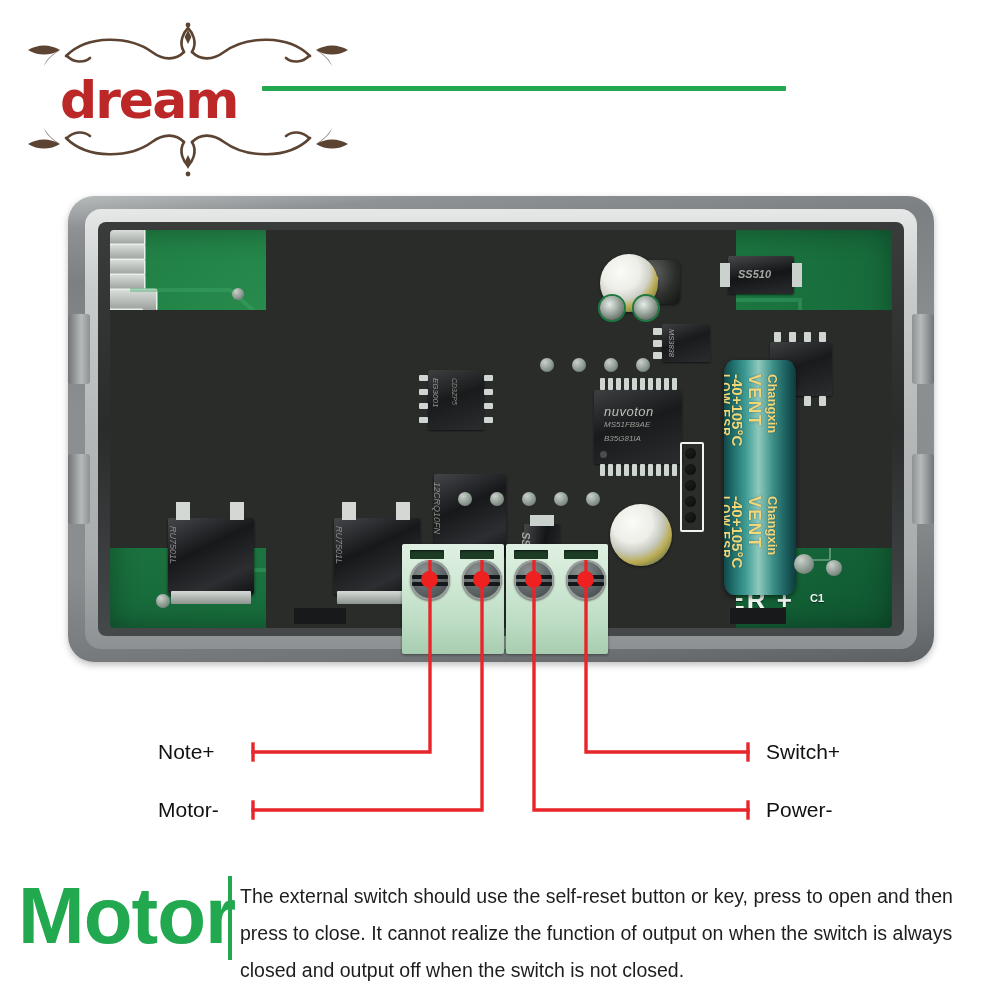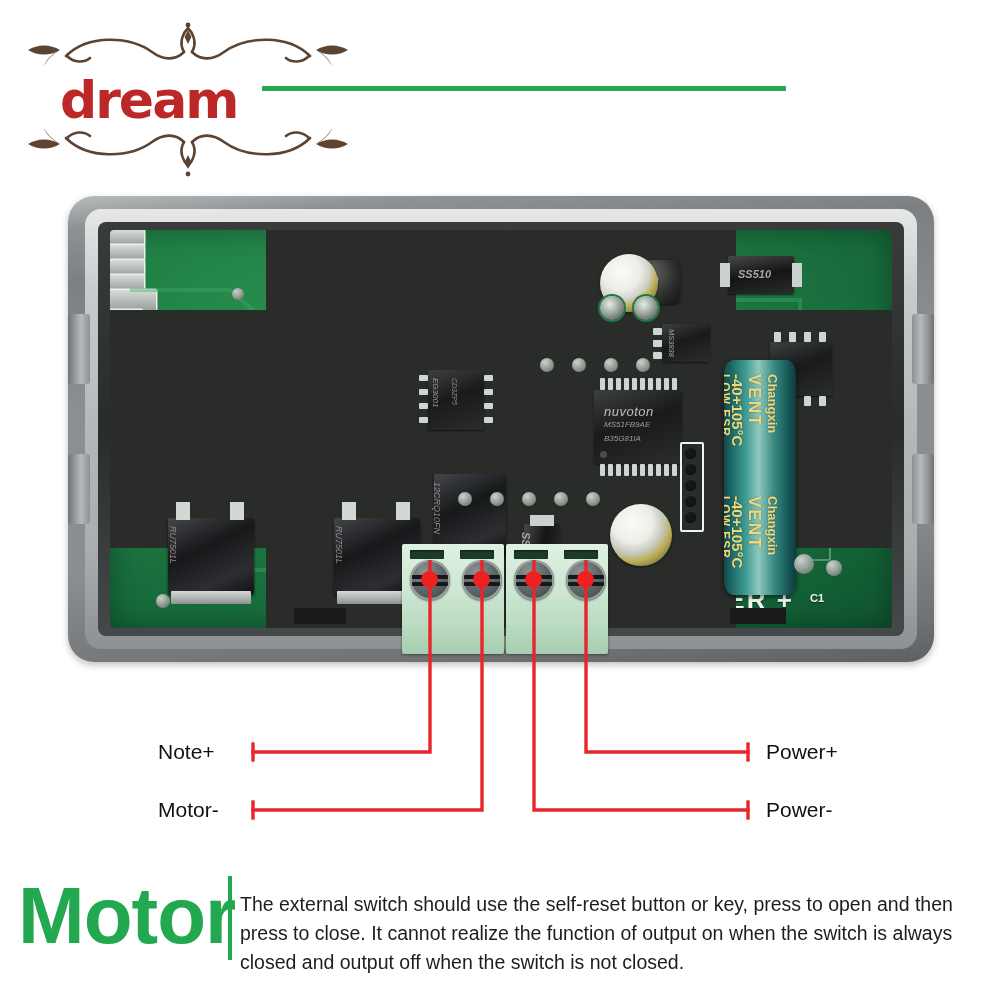--- a/index.html
+++ b/index.html
@@ -121,22 +121,22 @@
 
   
   #wiring{position:absolute;left:0;top:560px;width:1001px;height:300px;}
   .wlabel{position:absolute;font-size:21px;color:#111;white-space:nowrap;}
 
   
   #note{position:absolute;left:0;top:872px;width:1001px;height:98px;}
   #note-word{position:absolute;left:18px;top:0px;font-size:80px;font-weight:bold;
       color:#22a84f;letter-spacing:-1px;line-height:88px;}
   #note-divider{position:absolute;left:228px;top:4px;width:4px;height:84px;background:#22a84f;}
-  #note-text{position:absolute;left:240px;top:18px;width:750px;font-size:19.5px;
-      line-height:29px;color:#1d1d1d;}
+  #note-text{position:absolute;left:240px;top:6px;width:750px;font-size:19.5px;
+      line-height:37px;color:#1d1d1d;}
 </style>
 </head>
 <body>
 
 <div id="header">
 
   <svg class="flourish" id="flourish-top" width="340" height="56" viewBox="0 0 340 56">
     <g fill="none" stroke="#5c4332" stroke-width="2.6" stroke-linecap="round">
       <path d="M48,34 C70,12 112,14 134,30 C146,39 158,38 166,30"></path>
       <path d="M292,34 C270,12 228,14 206,30 C194,39 182,38 174,30"></path>
@@ -539,21 +539,21 @@
 
       <path d="M253,184 L253,200"></path>
       <path d="M253,242 L253,258"></path>
       <path d="M748,184 L748,200"></path>
       <path d="M748,242 L748,258"></path>
     </g>
   </svg>
 
   <div class="wlabel" style="left:158px;top:180px;">Note+</div>
   <div class="wlabel" style="left:158px;top:238px;">Motor-</div>
-  <div class="wlabel" style="left:766px;top:180px;">Power+</div>
+  <div class="wlabel" style="left:766px;top:180px;">Switch+</div>
   <div class="wlabel" style="left:766px;top:238px;">Power-</div>
 </div>
 
 <div id="note">
   <div id="note-word">Motor</div>
   <div id="note-divider"></div>
   <div id="note-text">The external switch should use the self-reset button or key, press to open and then press to close. It cannot realize the function of output on when the switch is always closed and output off when the switch is not closed.</div>
 </div>
 
 </body></html>

